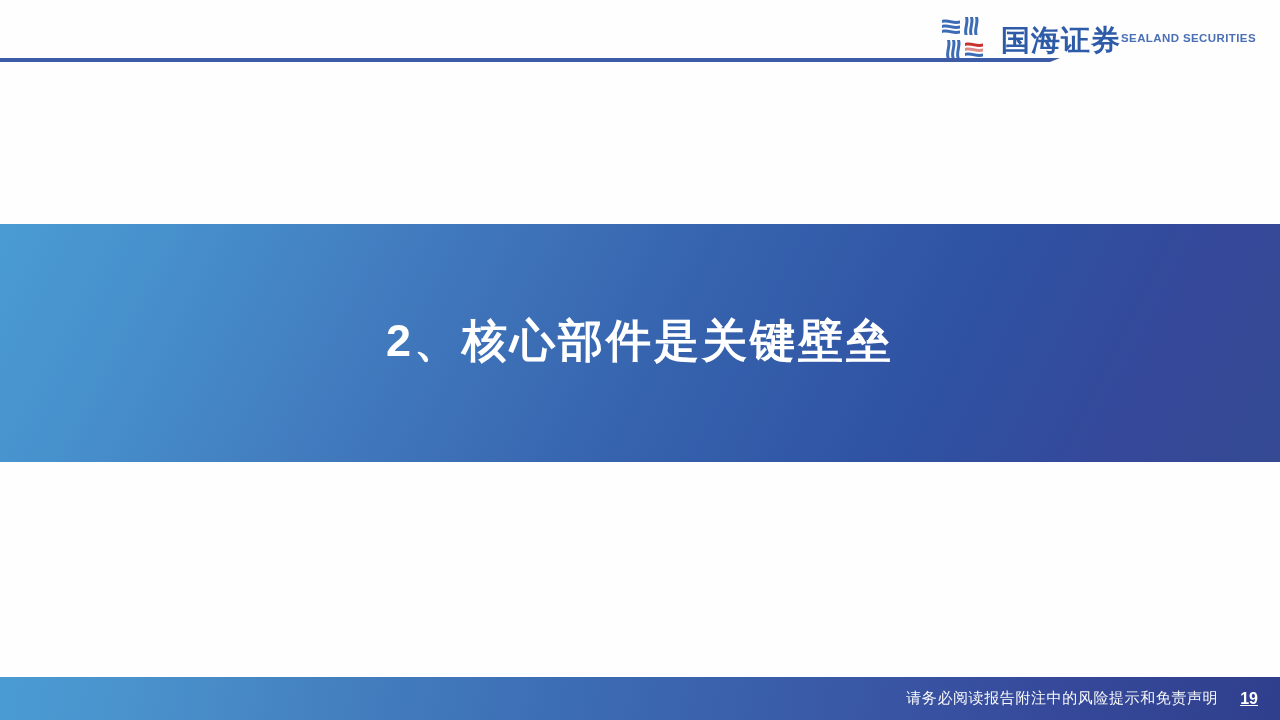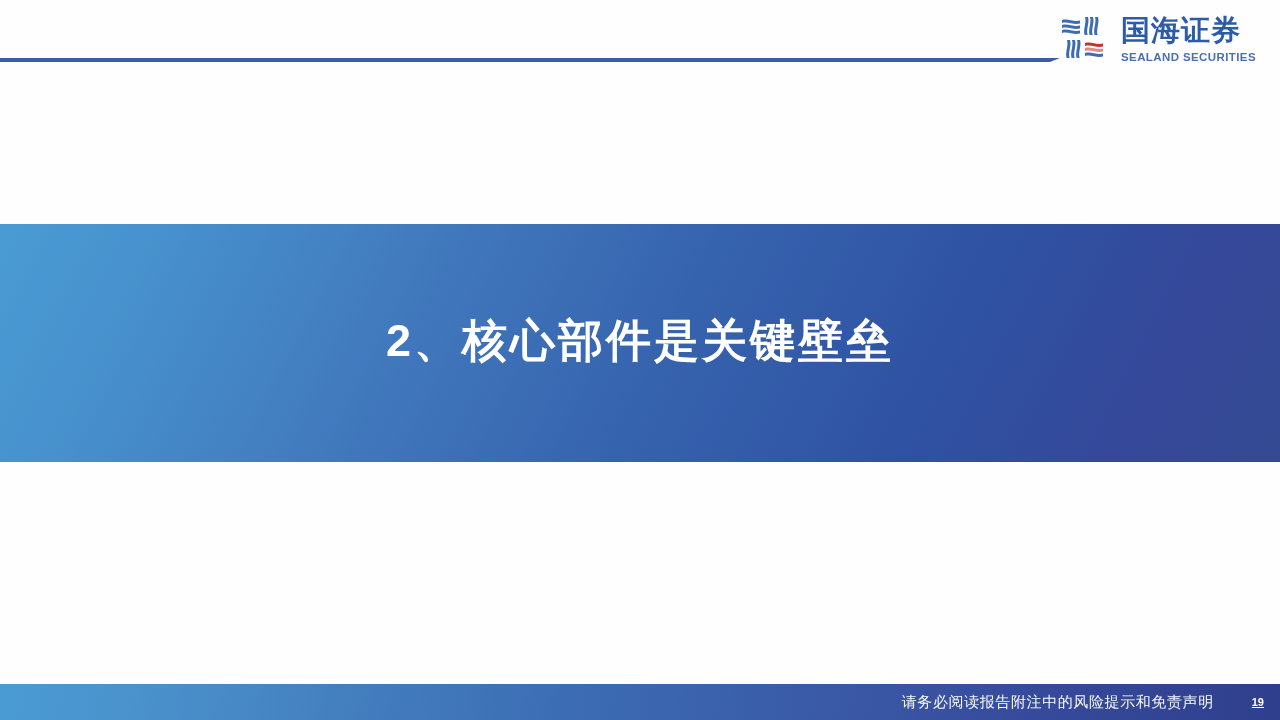--- a/index.html
+++ b/index.html
@@ -65,21 +65,21 @@
   }
 
   .brand-mark {
     width: 52px;
     height: 52px;
     flex: 0 0 52px;
   }
 
   .brand-text {
     display: flex;
-    flex-direction: column;
+    flex-direction: row;
     justify-content: flex-start;
     line-height: 1;
   }
 
   .brand-cn {
     font-size: 29px;
     font-weight: bold;
     color: #2e5ba8;
     letter-spacing: 1px;
     font-family: "DejaVu Sans", "Liberation Sans", sans-serif;
@@ -123,48 +123,48 @@
     white-space: nowrap;
     transform: translateY(-2px);
   }
 
   
   .footer-bar {
     position: absolute;
     left: 0;
     bottom: 0;
     width: 1280px;
-    height: 36px;
+    height: 43px;
     background: linear-gradient(100deg,
       #4a9bd4 0%,
       #4a93cd 10%,
       #4480c0 26%,
       #3c6db4 44%,
       #3a5ca8 62%,
       #36499a 82%,
       #2f3f8d 100%);
     display: flex;
     align-items: center;
     justify-content: flex-end;
-    padding-right: 16px;
+    padding-right: 22px;
   }
 
   .footer-note {
     color: #ffffff;
     font-size: 15px;
     letter-spacing: 0.6px;
     font-family: "DejaVu Sans", "Liberation Sans", sans-serif;
     opacity: 0.97;
   }
 
   .footer-page {
     color: #ffffff;
-    font-size: 11px;
-    font-weight: bold;
-    margin-left: 38px;
+    font-size: 16px;
+    font-weight: bold;
+    margin-left: 22px;
     font-family: "Liberation Sans", sans-serif;
     text-decoration: underline;
   }
 </style>
 </head>
 <body>
 
 <div class="slide">
 
   <div class="header">

